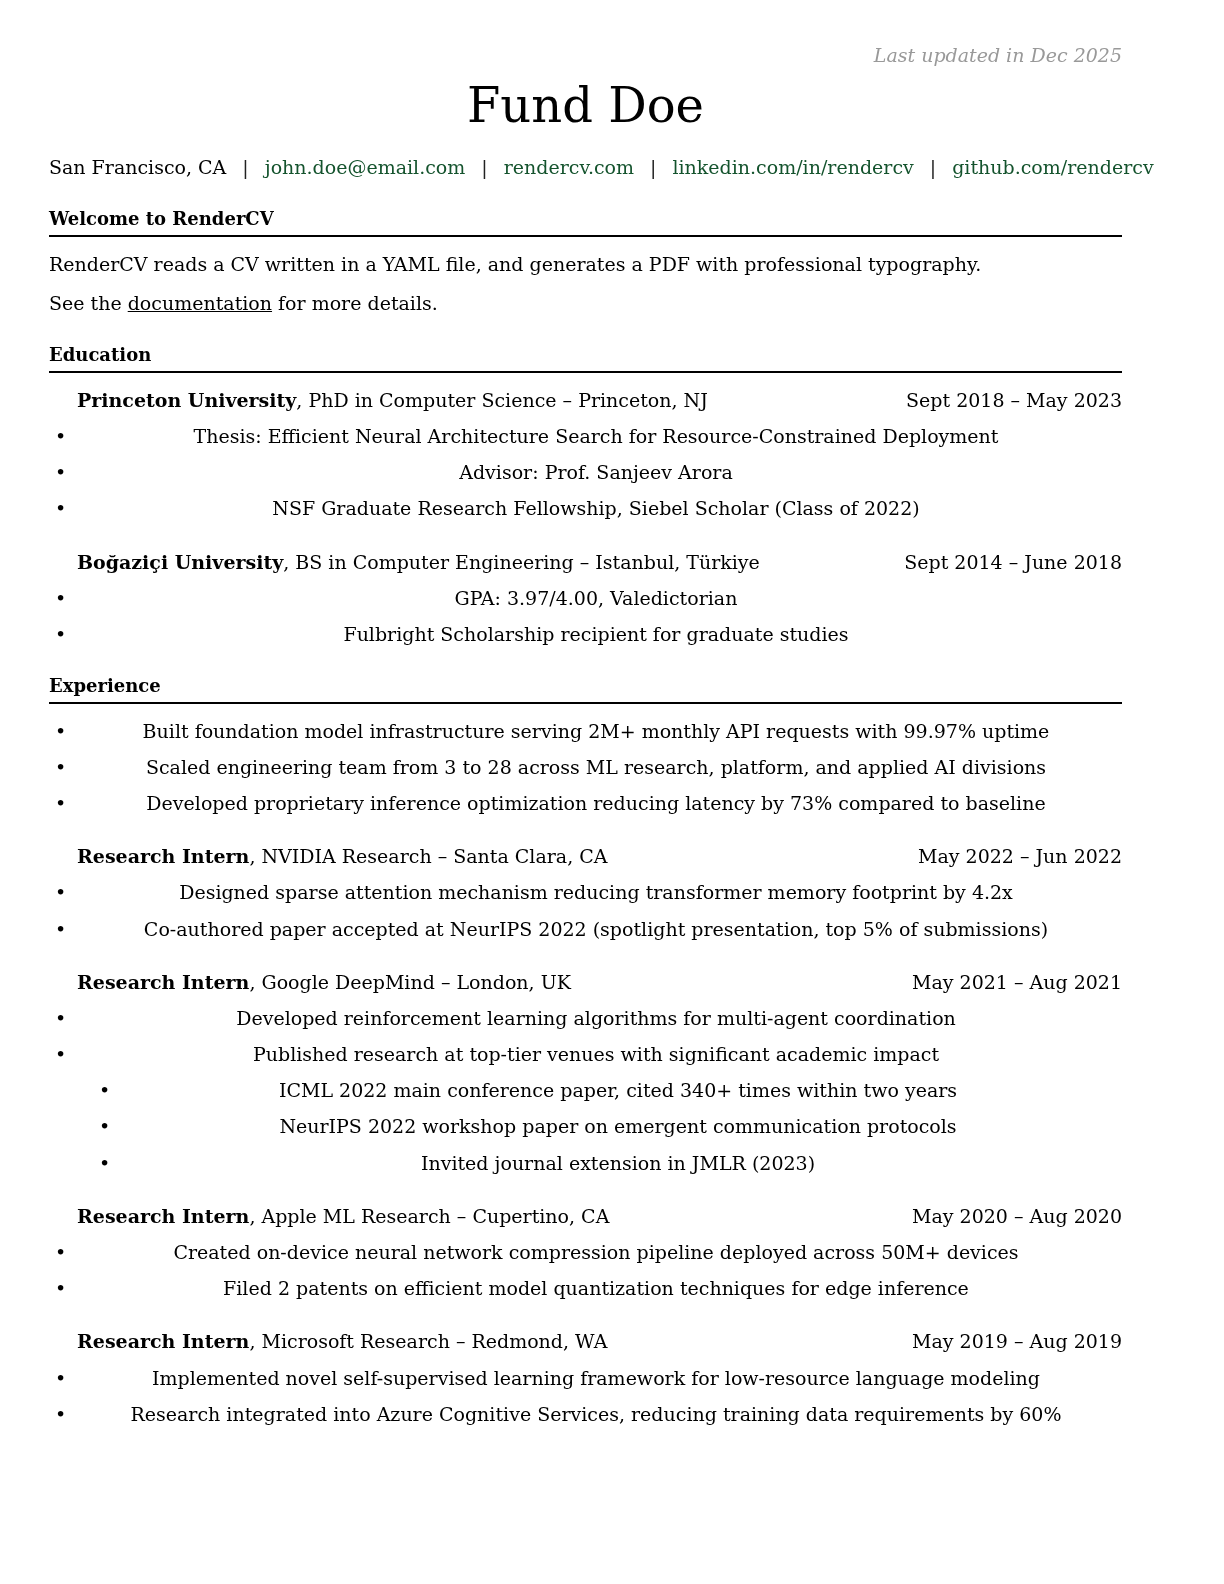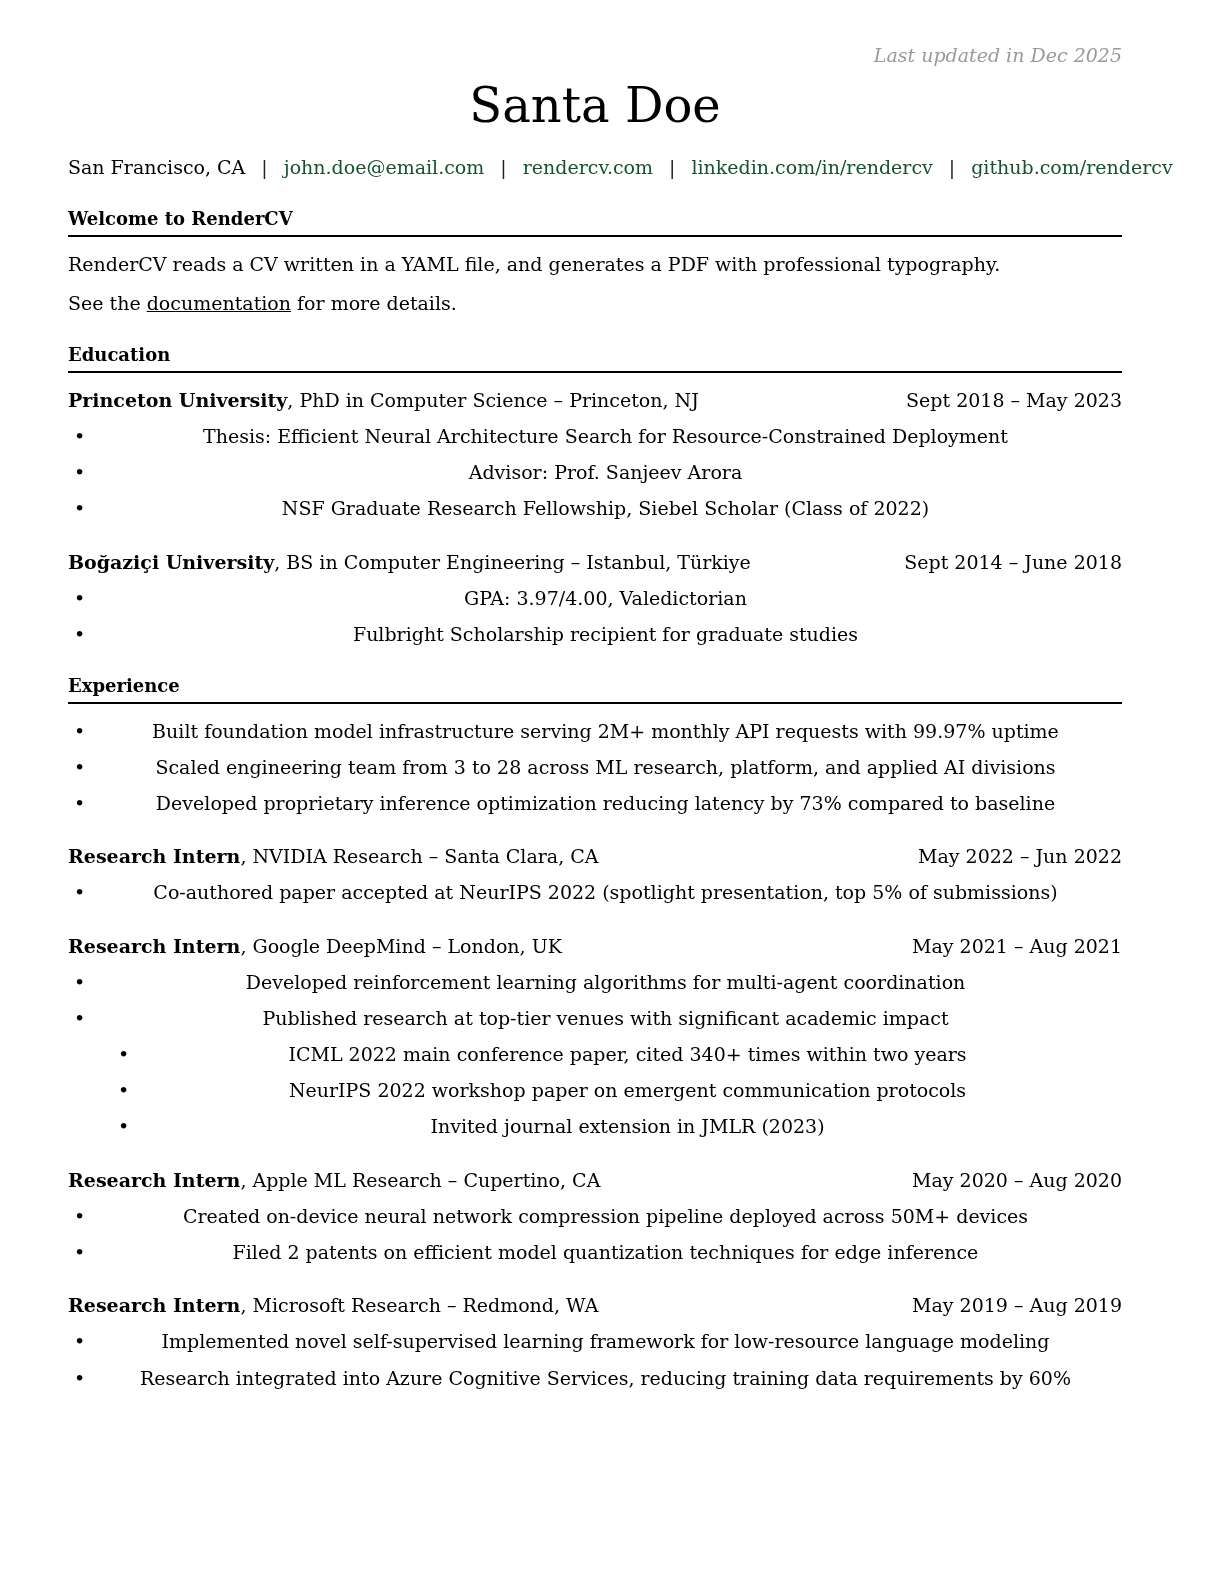--- a/index.html
+++ b/index.html
@@ -1,20 +1,20 @@
 <!DOCTYPE html>
 <html><head>
 <meta charset="utf-8">
 <style>
   html, body { margin: 0; padding: 0; background: #ffffff; }
   .page {
     width: 1224px;
     height: 1584px;
     box-sizing: border-box;
-    padding: 44px 102px 40px 68px;
+    padding: 44px 102px 40px 49px;
     font-family: "DejaVu Serif", "Liberation Serif", serif;
     font-size: 19px;
     color: #000;
     line-height: 1.22;
     background: #ffffff;
     overflow: hidden;
   }
 
   .last-updated {
     text-align: right;
@@ -56,20 +56,21 @@
   .para { margin-top: 16px; }
   .doclink { text-decoration: underline; color: #000; cursor: pointer; }
 
   .entry { margin-top: 16px; }
   .entry + .entry { margin-top: 30px; }
 
   .entry-header {
     display: flex;
     justify-content: space-between;
     align-items: baseline;
+    margin-left: 28px;
   }
   .entry-title { }
   .entry-title .strong { font-weight: 700; }
   .entry-dates { white-space: nowrap; }
 
   ul.highlights {
     list-style: none;
     margin: 0;
     padding: 0;
     text-align: center;
@@ -102,21 +103,21 @@
     top: 0;
   }
 </style>
 </head>
 <body>
 
 <div class="page">
 
   <div class="last-updated">Last updated in Dec 2025</div>
 
-  <h1 class="name">Santa Doe</h1>
+  <h1 class="name">Fund Doe</h1>
 
   <div class="contact-line">
     <span>San Francisco, CA</span>
     <span class="sep">|</span>
     <a>john.doe@email.com</a>
     <span class="sep">|</span>
     <a>rendercv.com</a>
     <span class="sep">|</span>
     <a>linkedin.com/in/rendercv</a>
     <span class="sep">|</span>
@@ -168,20 +169,21 @@
         <li>Developed proprietary inference optimization reducing latency by 73% compared to baseline</li>
       </ul>
     </div>
 
     <div class="entry">
       <div class="entry-header">
         <div class="entry-title"><span class="strong">Research Intern</span><span>, NVIDIA Research – Santa Clara, CA</span></div>
         <div class="entry-dates">May 2022 – Jun 2022</div>
       </div>
       <ul class="highlights">
+        <li>Designed sparse attention mechanism reducing transformer memory footprint by 4.2x</li>
         <li>Co-authored paper accepted at NeurIPS 2022 (spotlight presentation, top 5% of submissions)</li>
       </ul>
     </div>
 
     <div class="entry">
       <div class="entry-header">
         <div class="entry-title"><span class="strong">Research Intern</span><span>, Google DeepMind – London, UK</span></div>
         <div class="entry-dates">May 2021 – Aug 2021</div>
       </div>
       <ul class="highlights">

